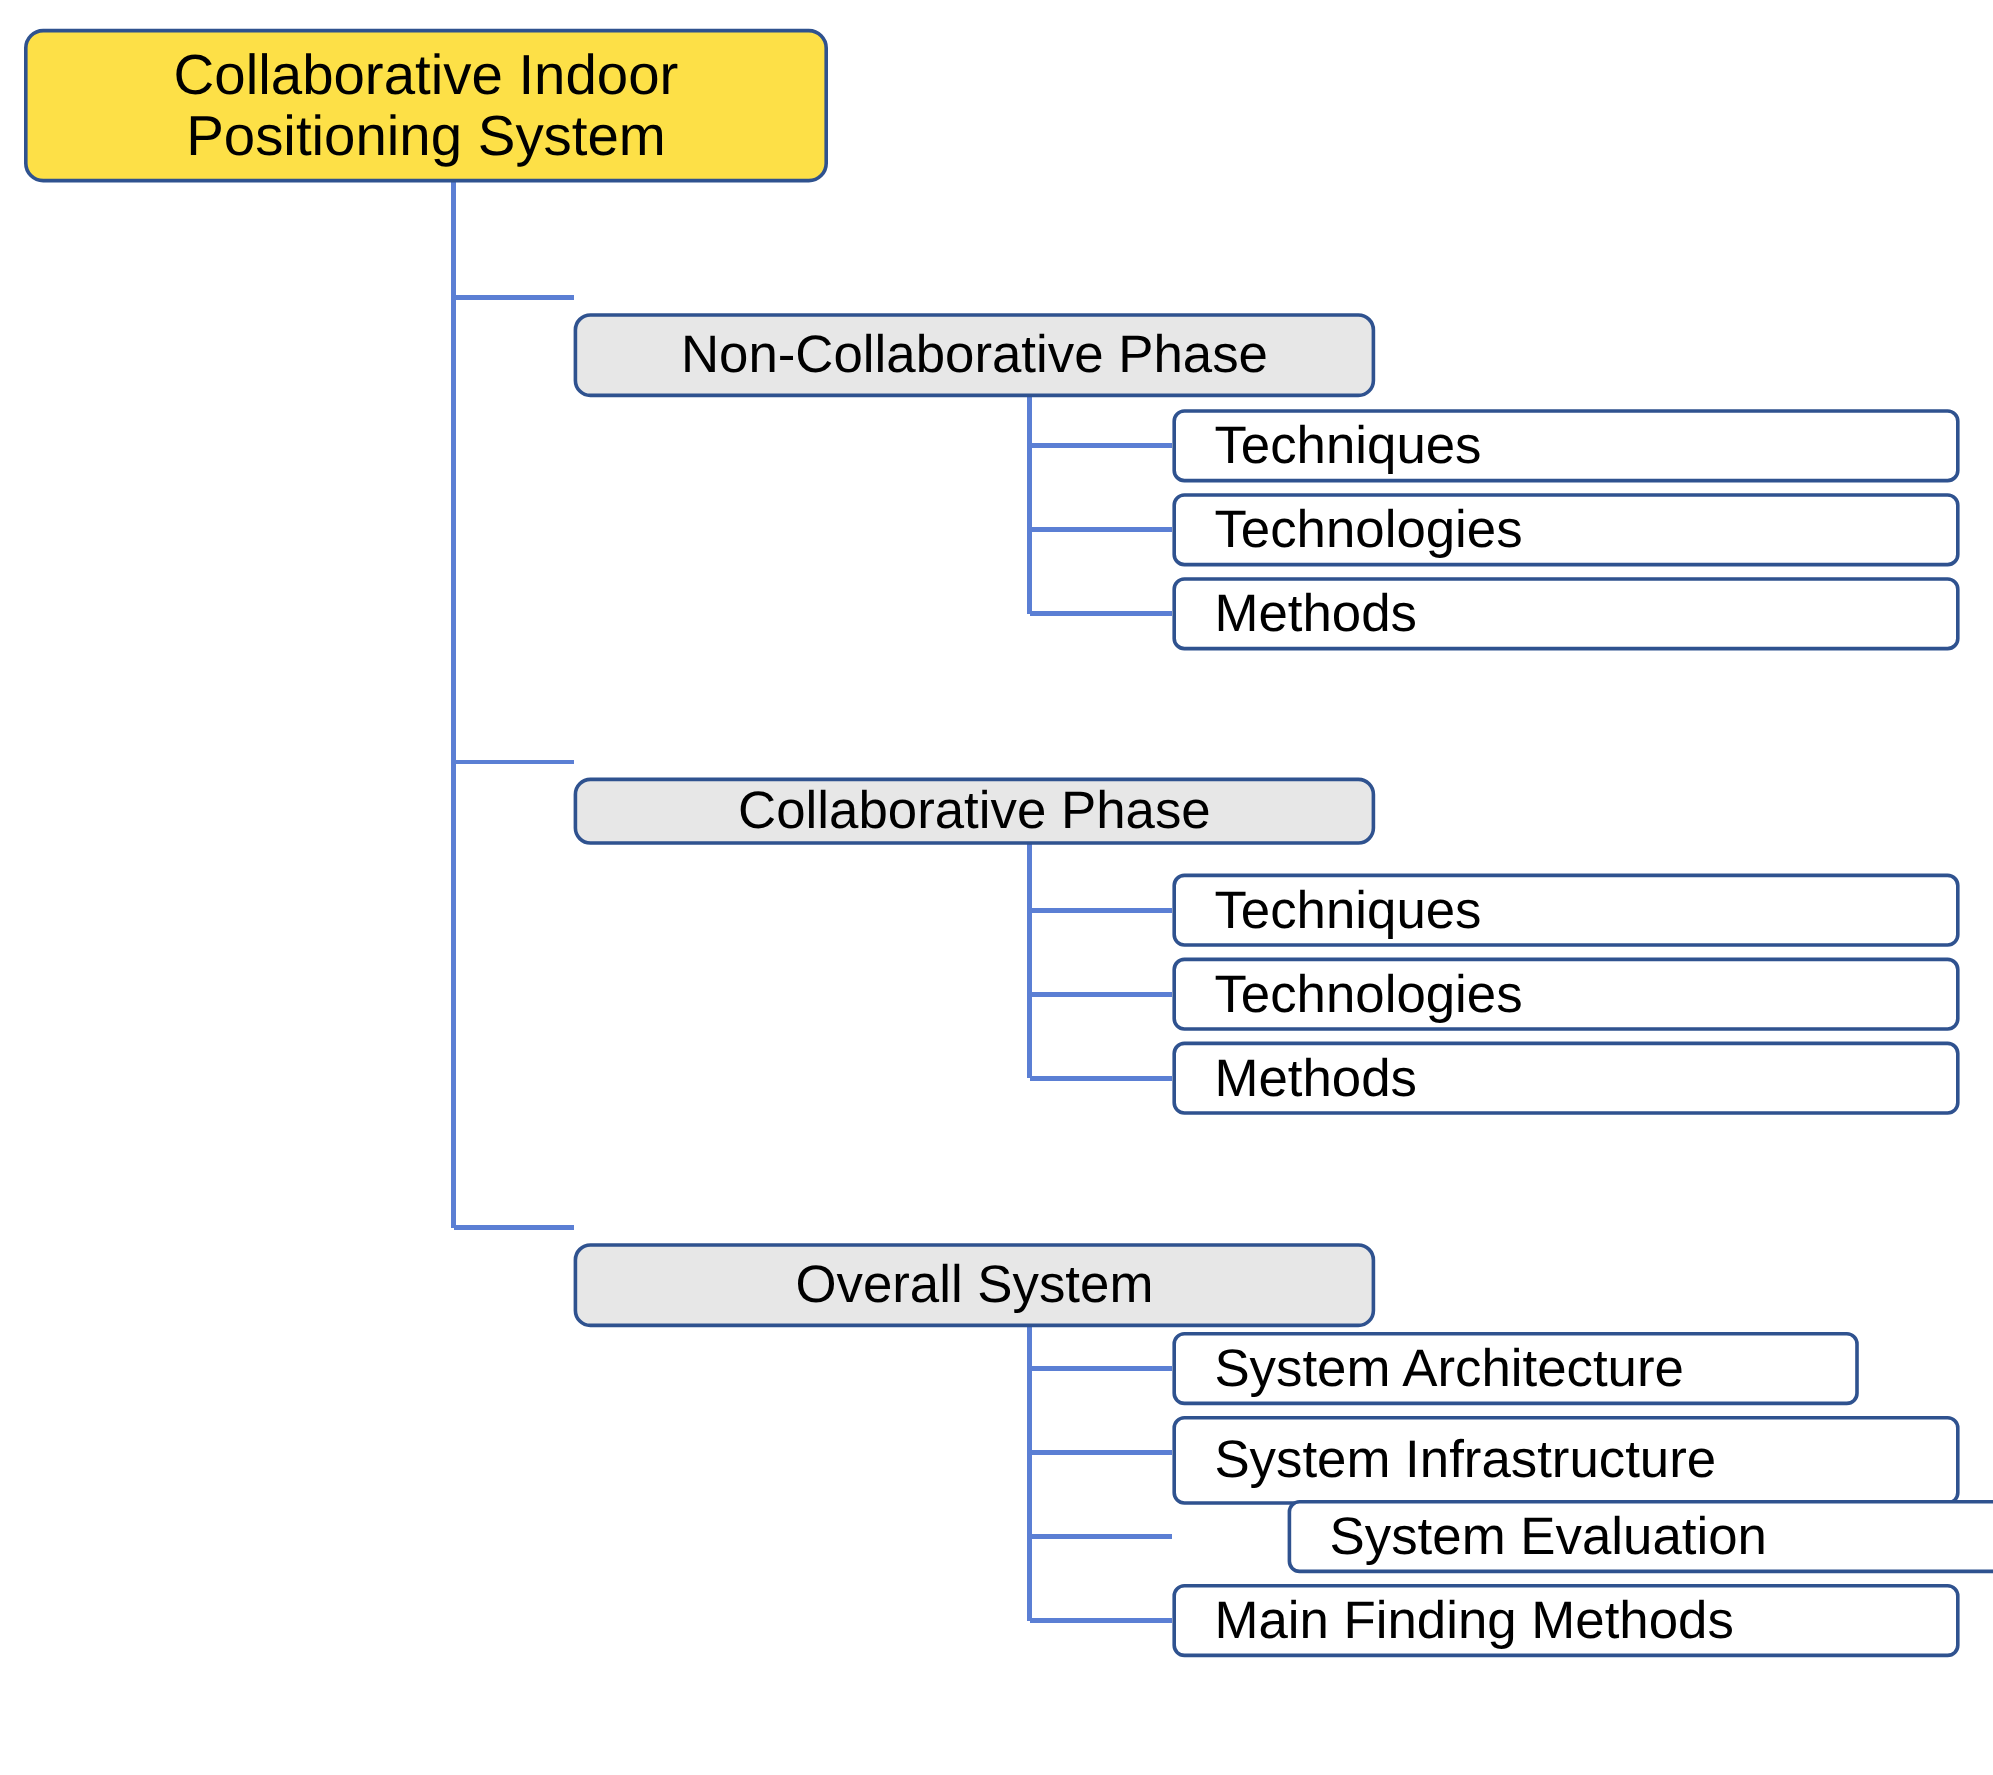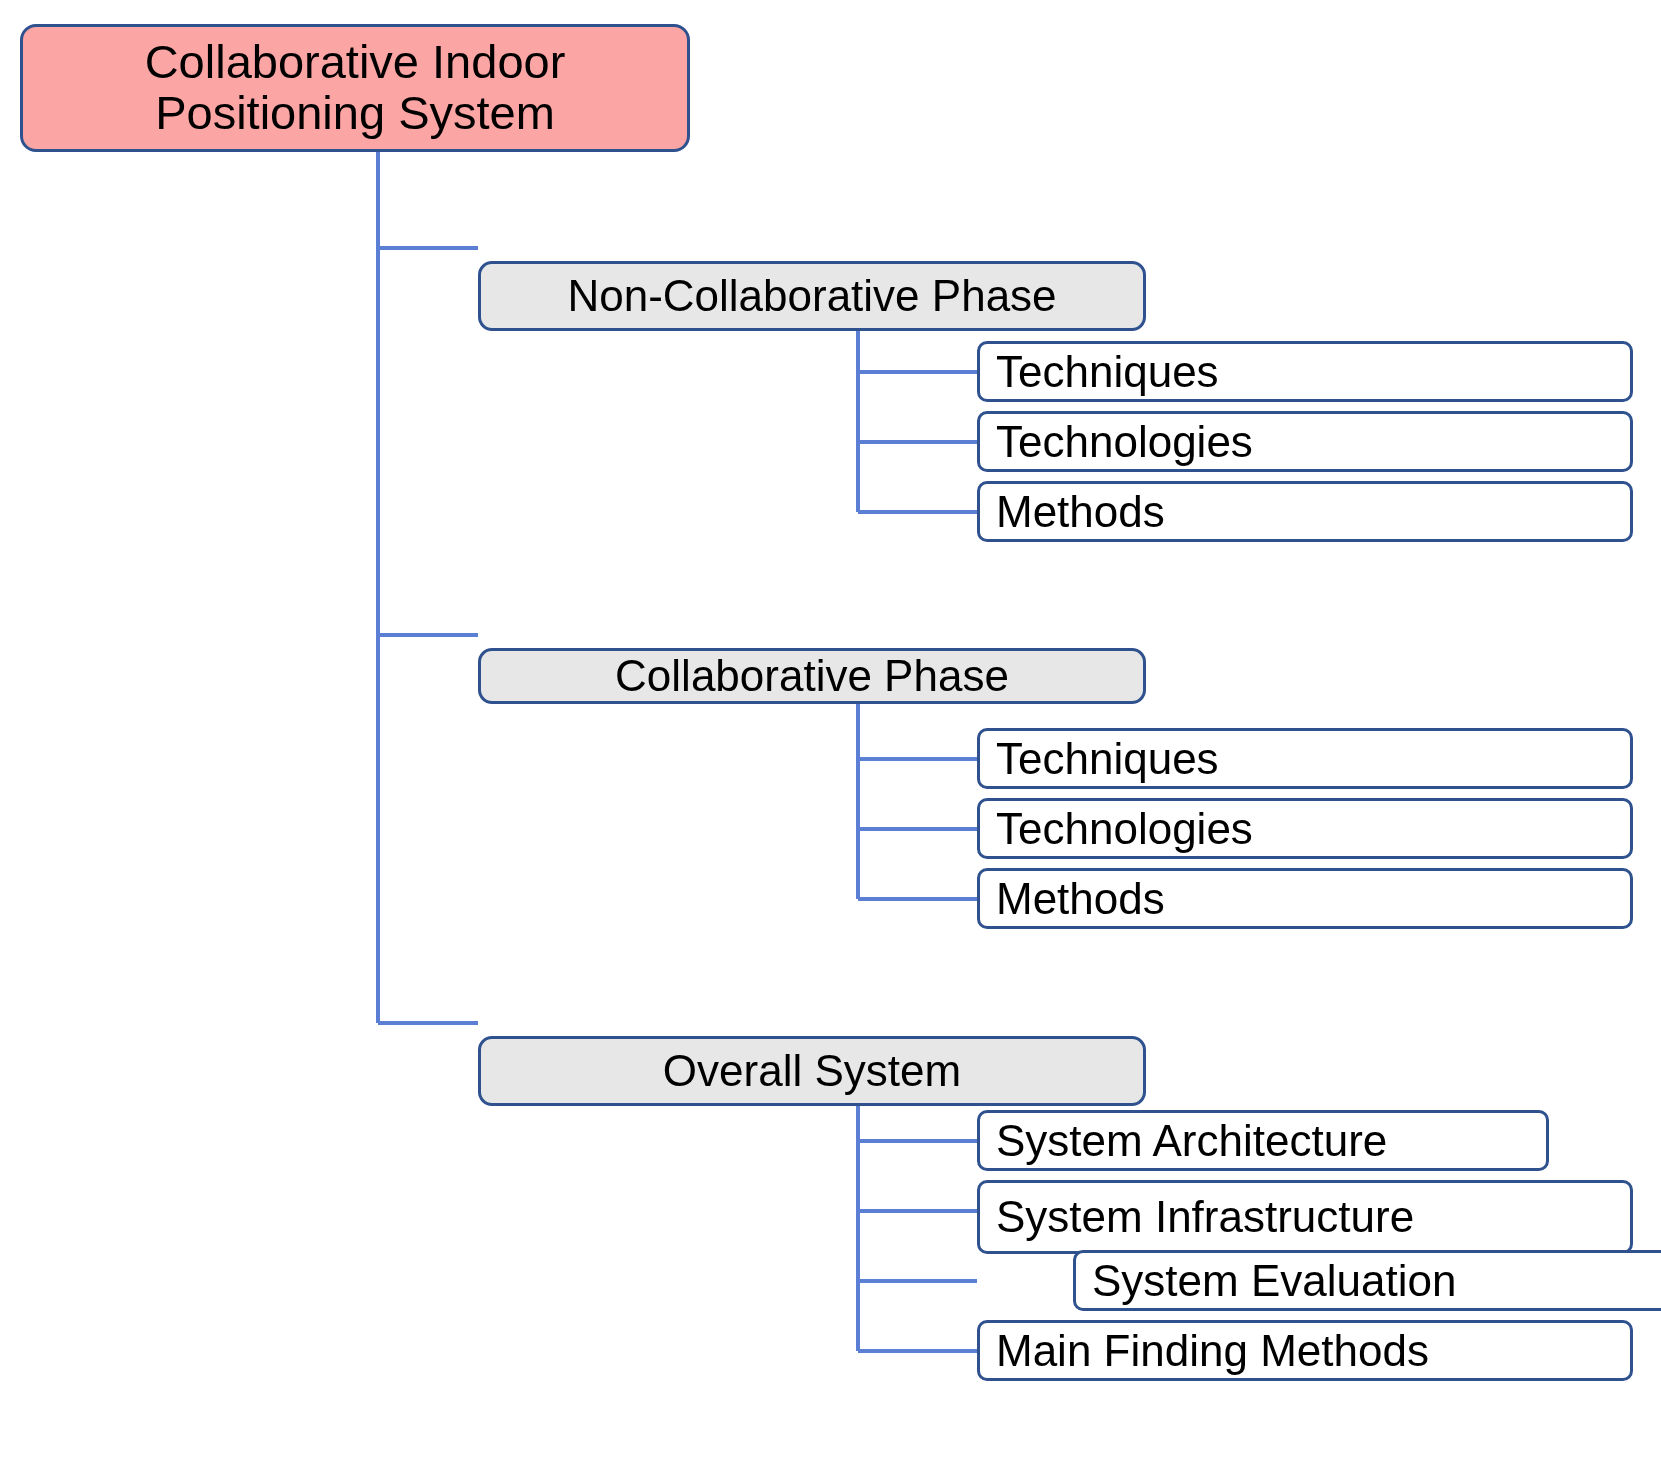--- a/index.html
+++ b/index.html
@@ -56,21 +56,21 @@
     font-size: 44px;
     border-radius: 14px;
     margin-top: 48px;
   }
 
   
   .node.leaf {
     background: #ffffff;
     justify-content: flex-start;
     text-align: left;
-    padding-left: 16px;
+    padding-left: 32px;
     font-size: 44px;
     border-radius: 10px;
   }
 
   .node-label {
     display: block;
     width: 100%;
   }
   .node.leaf .node-label { width: auto; }
 </style>
@@ -91,21 +91,21 @@
       <line x1="858" y1="828.5" x2="977" y2="828.5" stroke="#5b7fd4" stroke-width="4" shape-rendering="crispEdges"></line>
       <line x1="858" y1="898.5" x2="977" y2="898.5" stroke="#5b7fd4" stroke-width="4" shape-rendering="crispEdges"></line>
       <line x1="378" y1="1023" x2="478" y2="1023" stroke="#5b7fd4" stroke-width="4" shape-rendering="crispEdges"></line>
       <line x1="858" y1="1058" x2="858" y2="1350.5" stroke="#5b7fd4" stroke-width="4" shape-rendering="crispEdges"></line>
       <line x1="858" y1="1140.5" x2="977" y2="1140.5" stroke="#5b7fd4" stroke-width="4" shape-rendering="crispEdges"></line>
       <line x1="858" y1="1210.5" x2="977" y2="1210.5" stroke="#5b7fd4" stroke-width="4" shape-rendering="crispEdges"></line>
       <line x1="858" y1="1280.5" x2="977" y2="1280.5" stroke="#5b7fd4" stroke-width="4" shape-rendering="crispEdges"></line>
       <line x1="858" y1="1350.5" x2="977" y2="1350.5" stroke="#5b7fd4" stroke-width="4" shape-rendering="crispEdges"></line>
     </svg>
   <div id="nodes">
-      <div class="node root" style="left: 20px; top: 24px; width: 670px; height: 128px; border-color: rgb(47, 82, 143); background: #fca5a5; color: rgb(0, 0, 0);"><span class="node-label">Collaborative Indoor
+      <div class="node root" style="left: 20px; top: 24px; width: 670px; height: 128px; border-color: rgb(47, 82, 143); background: #fde047; color: rgb(0, 0, 0);"><span class="node-label">Collaborative Indoor
 Positioning System</span></div>
       <div class="node phase" style="left: 478px; top: 213px; width: 668px; height: 70px; border-color: rgb(47, 82, 143); background: rgb(231, 231, 231); color: rgb(0, 0, 0);"><span class="node-label">Non-Collaborative Phase</span></div>
       <div class="node leaf" style="left: 977px; top: 341px; width: 656px; height: 61px; border-color: rgb(47, 82, 143); background: rgb(255, 255, 255); color: rgb(0, 0, 0);"><span class="node-label">Techniques</span></div>
       <div class="node leaf" style="left: 977px; top: 411px; width: 656px; height: 61px; border-color: rgb(47, 82, 143); background: rgb(255, 255, 255); color: rgb(0, 0, 0);"><span class="node-label">Technologies</span></div>
       <div class="node leaf" style="left: 977px; top: 481px; width: 656px; height: 61px; border-color: rgb(47, 82, 143); background: rgb(255, 255, 255); color: rgb(0, 0, 0);"><span class="node-label">Methods</span></div>
       <div class="node phase" style="left: 478px; top: 600px; width: 668px; height: 56px; border-color: rgb(47, 82, 143); background: rgb(231, 231, 231); color: rgb(0, 0, 0);"><span class="node-label">Collaborative Phase</span></div>
       <div class="node leaf" style="left: 977px; top: 728px; width: 656px; height: 61px; border-color: rgb(47, 82, 143); background: rgb(255, 255, 255); color: rgb(0, 0, 0);"><span class="node-label">Techniques</span></div>
       <div class="node leaf" style="left: 977px; top: 798px; width: 656px; height: 61px; border-color: rgb(47, 82, 143); background: rgb(255, 255, 255); color: rgb(0, 0, 0);"><span class="node-label">Technologies</span></div>
       <div class="node leaf" style="left: 977px; top: 868px; width: 656px; height: 61px; border-color: rgb(47, 82, 143); background: rgb(255, 255, 255); color: rgb(0, 0, 0);"><span class="node-label">Methods</span></div>
       <div class="node phase" style="left: 478px; top: 988px; width: 668px; height: 70px; border-color: rgb(47, 82, 143); background: rgb(231, 231, 231); color: rgb(0, 0, 0);"><span class="node-label">Overall System</span></div>

